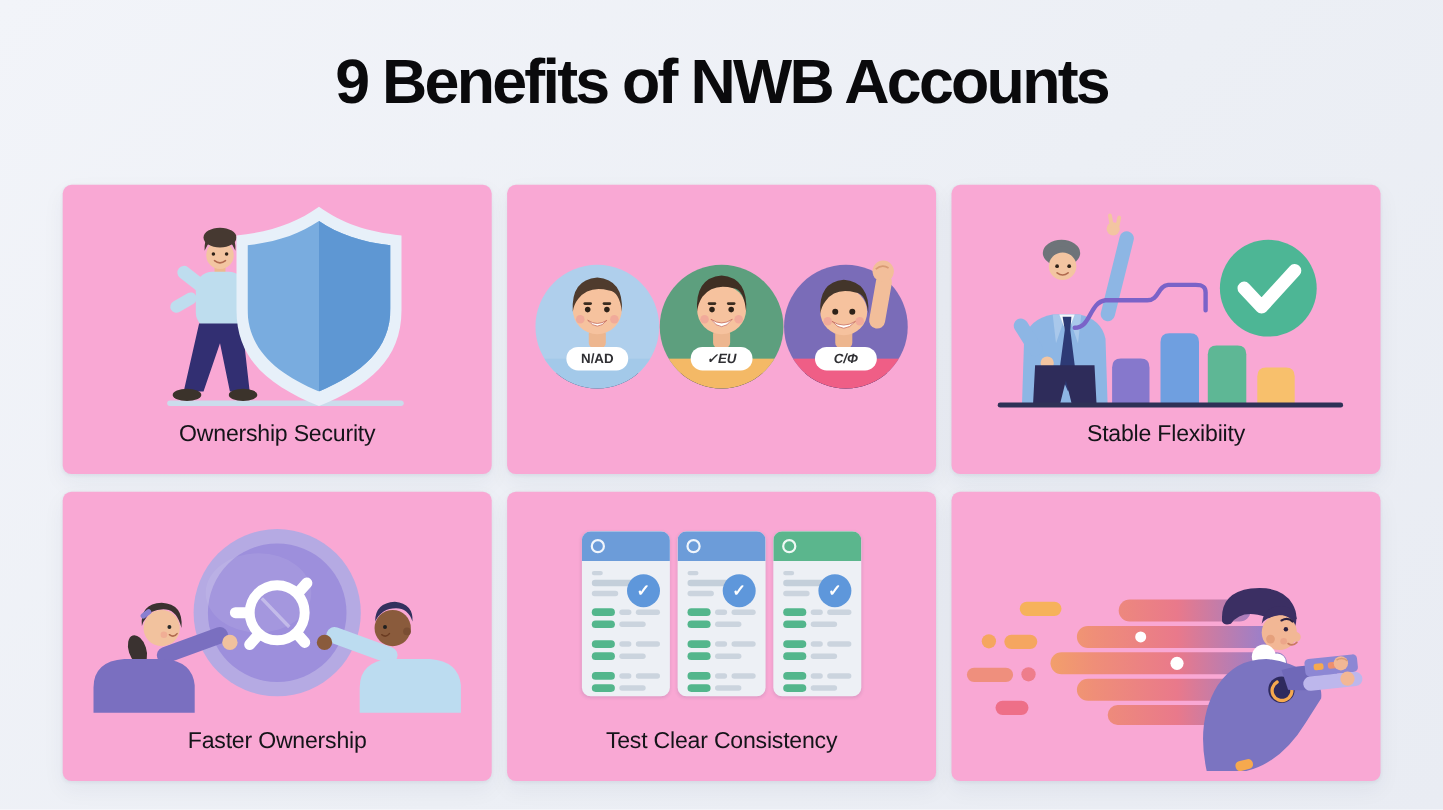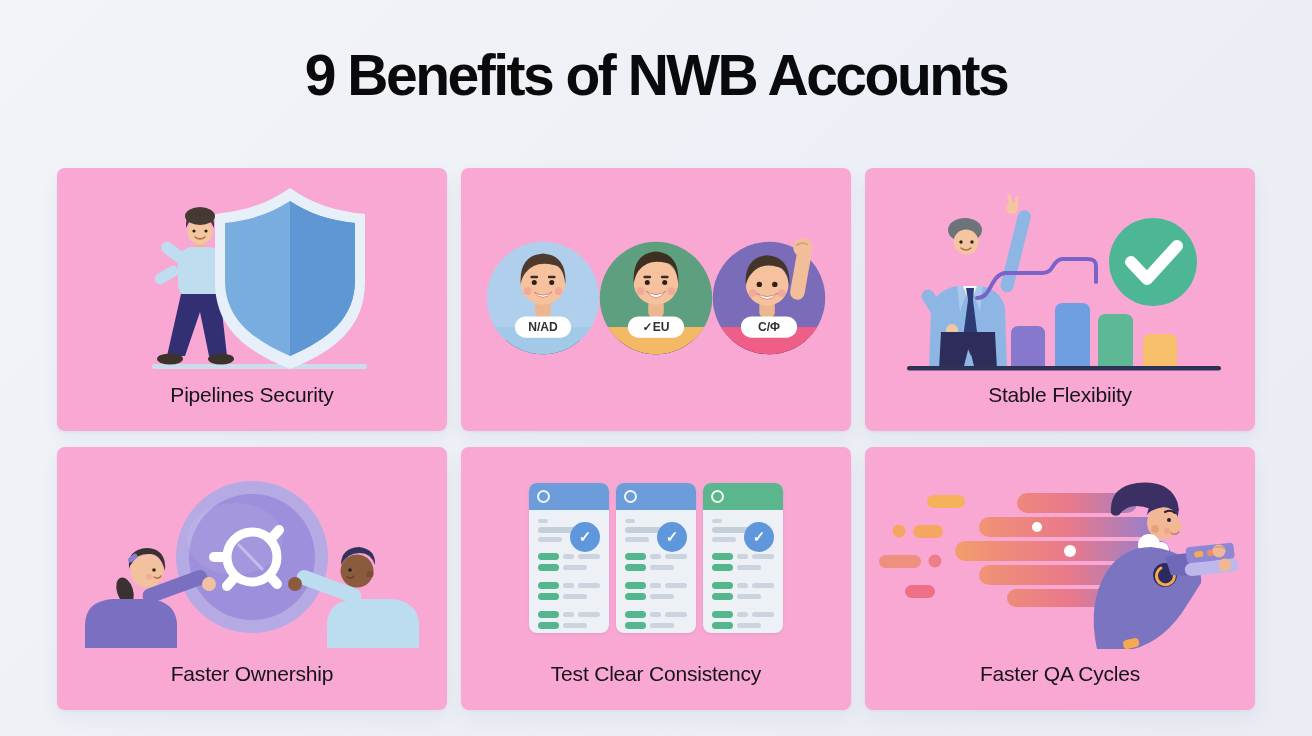--- a/index.html
+++ b/index.html
@@ -26,21 +26,21 @@
   }
   .illus{flex:1;display:flex;align-items:flex-end;justify-content:center;}
   .illus svg{display:block;}
   .card-label{
     text-align:center;padding:4px 10px 24px 10px;
     font-size:21px;font-weight:500;color:#141419;letter-spacing:-.2px;
   }
   
   .avatars{flex:1;display:flex;align-items:center;justify-content:center;padding-bottom:2px;}
   .avatar{position:relative;}
-  .avatar + .avatar{margin-left:-13px;}
+  .avatar + .avatar{margin-left:-13px;font-style:italic;}
   .avatar svg text{font-family:"Liberation Sans",sans-serif;font-size:12.5px;font-weight:700;fill:#2f2f33;}
   
   .mini-cards{flex:1;display:flex;align-items:center;justify-content:center;gap:7px;padding-top:10px;}
   .mini-card{width:80px;height:150px;border-radius:8px;background:#edf0f5;box-shadow:0 1px 3px rgba(40,60,90,.12);overflow:hidden;}
   .mini-head{height:27px;background:#6c9cd9;display:flex;align-items:center;gap:5px;padding:0 8px;}
   .mini-card.green .mini-head{background:#5bb68d;}
   .mini-head .dot{width:9px;height:9px;border-radius:50%;border:2px solid rgba(255,255,255,.9);flex:none;}
   .mini-head .hlines .hl{height:3px;border-radius:2px;background:rgba(255,255,255,.9);}
   .mini-head .hlines .hl1{width:30px;margin-bottom:3px;}
   .mini-head .hlines .hl2{width:22px;}
@@ -88,21 +88,21 @@
           <clipPath id="shieldInner">
               <path d="M233 27 C251 39 271 46 298 49 L298 106 C298 144 272 165 233 182 C194 165 168 144 168 106 L168 49 C195 46 215 39 233 27 Z"></path>
             </clipPath>
           <g clip-path="url(#shieldInner)">
             <rect x="150" y="10" width="170" height="190" fill="#79acdf"></rect>
             <rect x="233" y="10" width="90" height="190" fill="#5e97d3"></rect>
           </g>
         </g>
       </svg>
     </div>
-    <div class="card-label">Pipelines Security</div>
+    <div class="card-label">Ownership Security</div>
   </section>
 
   <section class="card">
     <div class="avatars">
 
       <div class="avatar">
         <svg width="126" height="126" viewBox="0 0 130 130">
           <clipPath id="avc1">
               <circle cx="65" cy="66" r="58"></circle>
             </clipPath>
@@ -449,16 +449,15 @@
             <rect x="319" y="108" width="54" height="13" rx="6.5" fill="#bdb7ec"></rect>
             <rect x="330" y="97" width="9" height="6" rx="2" fill="#f6a94e"></rect>
             <rect x="343" y="97" width="11" height="6" rx="2" fill="#ee8f6e"></rect>
           </g>
           <circle cx="354" cy="98" r="6.5" fill="#f2b795"></circle>
           <circle cx="360" cy="112" r="6.5" fill="#f2b795"></circle>
           <path d="M350 95 Q356 92 360 96" stroke="#d89b74" stroke-width="1.3" fill="none"></path>
         </g>
       </svg>
     </div>
-    <div class="card-label">Faster QA Cycles</div>
   </section>
 
 </main>
 
 </body></html>

